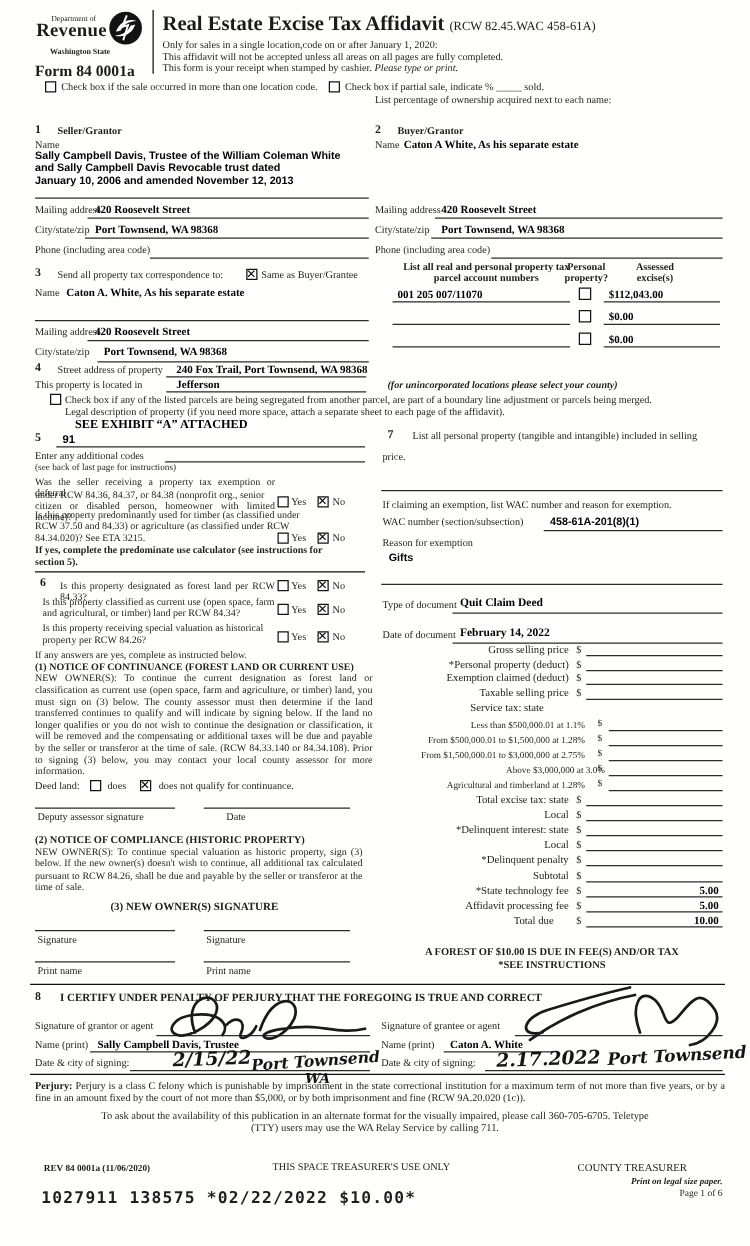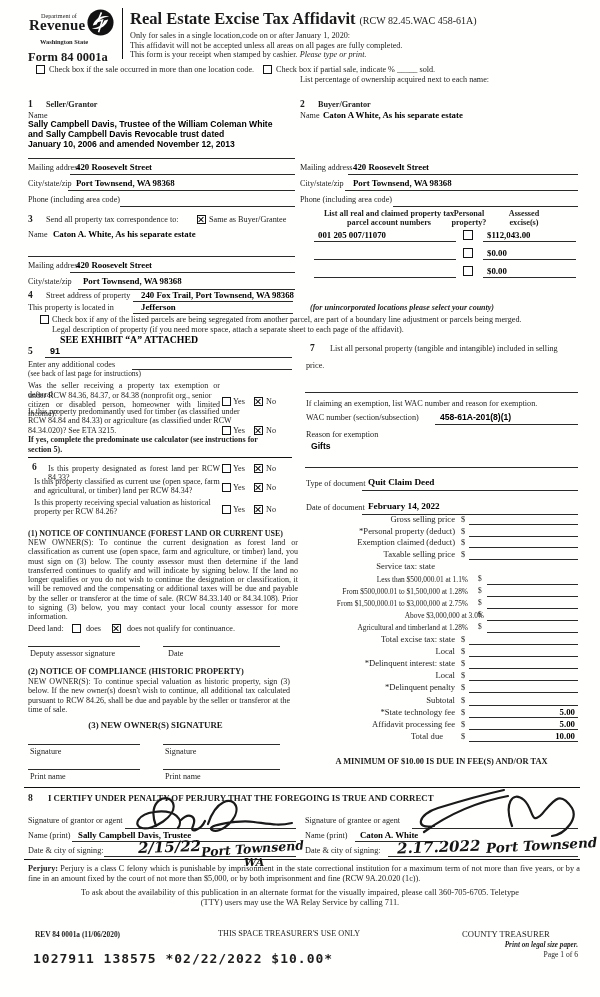--- a/index.html
+++ b/index.html
@@ -96,21 +96,21 @@
   <span class="abs lbl" style="left:28px;top:230px">Name</span>
   <span class="abs serifval" style="left:53px;top:229px">Caton A. White, As his separate estate</span>
   <div class="line" style="left:28px;top:256px;width:267px"></div>
   <div class="abs lbl" style="left:28px;top:261px">Mailing address</div>
   <div class="abs serifval" style="left:76px;top:260px">420 Roosevelt Street</div>
   <div class="line" style="left:70px;top:272px;width:225px"></div>
   <div class="abs lbl" style="left:28px;top:277px">City/state/zip</div>
   <div class="abs serifval" style="left:83px;top:276px">Port Townsend, WA 98368</div>
   <div class="line" style="left:78px;top:289px;width:217px"></div>
 
-  <div class="abs lbl b ctr" style="left:315px;top:209px;width:148px">List all real and claimed property tax</div>
+  <div class="abs lbl b ctr" style="left:315px;top:209px;width:148px">List all real and personal property tax</div>
   <div class="abs lbl b ctr" style="left:315px;top:218px;width:148px">parcel account numbers</div>
   <div class="abs lbl b ctr" style="left:446px;top:209px;width:46px">Personal</div>
   <div class="abs lbl b ctr" style="left:446px;top:218px;width:46px">property?</div>
   <div class="abs lbl b ctr" style="left:496px;top:209px;width:56px">Assessed</div>
   <div class="abs lbl b ctr" style="left:496px;top:218px;width:56px">excise(s)</div>
 
   <div class="abs serifval" style="left:318px;top:230px">001 205 007/11070</div>
   <div class="line" style="left:314px;top:241px;width:142px"></div>
   <span class="cb" style="left:463px;top:230px;width:10px;height:10px"></span>
   <div class="abs serifval" style="left:487px;top:230px">$112,043.00</div>
@@ -150,21 +150,21 @@
 
   <div class="abs p8" style="left:28px;top:381px;width:192px">Was the seller receiving a property tax exemption or deferral</div>
   <div class="abs p8" style="left:28px;top:390.5px;width:192px">under RCW 84.36, 84.37, or 84.38 (nonprofit org., senior</div>
   <div class="abs p8" style="left:28px;top:400px;width:192px">citizen or disabled person, homeowner with limited income)?</div>
   <span class="cb" style="left:222px;top:397px"></span>
   <span class="abs lbl" style="left:233px;top:397px">Yes</span>
   <span class="cb checked" style="left:254px;top:397px"></span>
   <span class="abs lbl" style="left:266px;top:397px">No</span>
 
   <div class="abs p8" style="left:28px;top:407px;width:220px">Is this property predominantly used for timber (as classified under</div>
-  <div class="abs p8" style="left:28px;top:416px;width:220px">RCW 84.84 and 84.33) or agriculture (as classified under RCW</div>
+  <div class="abs p8" style="left:28px;top:416px;width:220px">RCW 37.50 and 84.33) or agriculture (as classified under RCW</div>
   <div class="abs p8" style="left:28px;top:425.5px;width:220px">84.34.020)? See ETA 3215.</div>
   <span class="cb" style="left:222px;top:426px"></span>
   <span class="abs lbl" style="left:233px;top:426px">Yes</span>
   <span class="cb checked" style="left:254px;top:426px"></span>
   <span class="abs lbl" style="left:266px;top:426px">No</span>
 
   <div class="abs p8 b" style="left:28px;top:435px;width:240px">If yes, complete the predominate use calculator (see instructions for</div>
   <div class="abs p8 b" style="left:28px;top:444.5px;width:240px">section 5).</div>
   <div class="thick" style="left:28px;top:457px;width:264px"></div>
 
@@ -182,33 +182,34 @@
   <span class="cb checked" style="left:254px;top:483px"></span>
   <span class="abs lbl" style="left:266px;top:483px">No</span>
 
   <div class="abs p8" style="left:34px;top:498px;width:190px">Is this property receiving special valuation as historical</div>
   <div class="abs p8" style="left:34px;top:507px;width:190px">property per RCW 84.26?</div>
   <span class="cb" style="left:222px;top:505px"></span>
   <span class="abs lbl" style="left:233px;top:505px">Yes</span>
   <span class="cb checked" style="left:254px;top:505px"></span>
   <span class="abs lbl" style="left:266px;top:505px">No</span>
 
+  <div class="abs p8" style="left:28px;top:519px;width:260px">If any answers are yes, complete as instructed below.</div>
   <div class="abs p8 b" style="left:28px;top:529px;width:272px;text-align:left">(1) NOTICE OF CONTINUANCE (FOREST LAND OR CURRENT USE)</div>
   <div class="abs p8" style="left:28px;top:538px;width:270px">NEW OWNER(S): To continue the current designation as forest land or classification as current use (open space, farm and agriculture, or timber) land, you must sign on (3) below.  The county assessor must then determine if the land transferred continues to qualify and will indicate by signing below.  If the land no longer qualifies or you do not wish to continue the designation or classification, it will be removed and the compensating or additional taxes will be due and payable by the seller or transferor at the time of sale.  (RCW 84.33.140 or 84.34.108). Prior to signing (3) below, you may contact your local county assessor for more information.</div>
 
   <span class="abs lbl" style="left:28px;top:624px">Deed land:</span>
   <span class="cb" style="left:72px;top:624px"></span>
   <span class="abs lbl" style="left:86px;top:624px">does</span>
   <span class="cb checked" style="left:112px;top:624px"></span>
   <span class="abs lbl" style="left:127px;top:624px">does not qualify for continuance.</span>
 
   <div class="line" style="left:28px;top:646px;width:112px"></div>
   <div class="line" style="left:163px;top:646px;width:117px"></div>
   <div class="abs lbl" style="left:30px;top:649px">Deputy assessor signature</div>
-  <div class="abs lbl" style="left:168px;top:649px">Date</div>
+  <div class="abs lbl" style="left:181px;top:649px">Date</div>
 
   <div class="abs p8 b" style="left:28px;top:667px;width:272px;text-align:left;font-size:8.4px">(2) NOTICE OF COMPLIANCE (HISTORIC PROPERTY)</div>
   <div class="abs p8" style="left:28px;top:677px;width:262px">NEW OWNER(S): To continue special valuation as historic property, sign (3) below. If the new owner(s) doesn't wish to continue, all additional tax calculated pursuant to RCW 84.26, shall be due and payable by the seller or transferor at the time of sale.</div>
 
   <div class="abs lbl b ctr" style="left:28px;top:721px;width:255px;font-size:8.8px">(3)  NEW OWNER(S) SIGNATURE</div>
   <div class="line" style="left:28px;top:744px;width:112px"></div>
   <div class="line" style="left:163px;top:744px;width:117px"></div>
   <div class="abs lbl" style="left:30px;top:747px">Signature</div>
   <div class="abs lbl" style="left:165px;top:747px">Signature</div>
   <div class="line" style="left:28px;top:769px;width:112px"></div>
@@ -306,21 +307,22 @@
   <div class="abs lbl rt" style="left:300px;top:720px;width:155px;font-size:8.6px">Affidavit processing fee</div>
   <span class="abs lbl" style="left:461px;top:720px">$</span>
   <div class="abs serifval rt" style="left:469px;top:719px;width:106px">5.00</div>
   <div class="line" style="left:469px;top:729px;width:109px"></div>
 
   <div class="abs lbl rt" style="left:288px;top:732px;width:155px;font-size:8.6px">Total due</div>
   <span class="abs lbl" style="left:461px;top:732px">$</span>
   <div class="abs serifval rt" style="left:469px;top:731px;width:106px">10.00</div>
   <div class="line" style="left:469px;top:741px;width:109px"></div>
 
-  <div class="abs lbl b ctr" style="left:305px;top:757px;width:273px;font-size:8.4px">A MINIMUM OF $10.00 IS DUE IN FEE(S) AND/OR TAX</div>
+  <div class="abs lbl b ctr" style="left:305px;top:757px;width:273px;font-size:8.4px">A FOREST OF $10.00 IS DUE IN FEE(S) AND/OR TAX</div>
+  <div class="abs lbl b ctr" style="left:305px;top:767px;width:273px;font-size:8.4px">*SEE INSTRUCTIONS</div>
 
   <div class="thick" style="left:24px;top:787px;width:556px"></div>
   <span class="abs b" style="left:28px;top:793px;font-size:9.5px">8</span>
   <span class="abs lbl b" style="left:48px;top:794px;font-size:8.8px">I CERTIFY UNDER PENALTY OF PERJURY THAT THE FOREGOING IS TRUE AND CORRECT</span>
 
   <div class="abs lbl" style="left:28px;top:816px">Signature of grantor or agent</div>
   <div class="line" style="left:125px;top:828px;width:171px"></div>
   <svg class="sig abs" style="left:118px;top:790px" width="185" height="50" viewBox="0 0 185 50">
     <path d="M38,36 C28,10 50,2 55,13 C60,26 34,41 24,38 C14,35 21,24 36,22 C58,19 66,30 60,38 M63,30 C71,22 79,26 75,36 C71,44 83,40 87,31 M90,34 C98,10 114,6 118,16 C122,28 102,45 94,40 C86,35 122,30 136,32 C152,34 160,36 174,33" stroke-width="2.2"></path>
   </svg>

